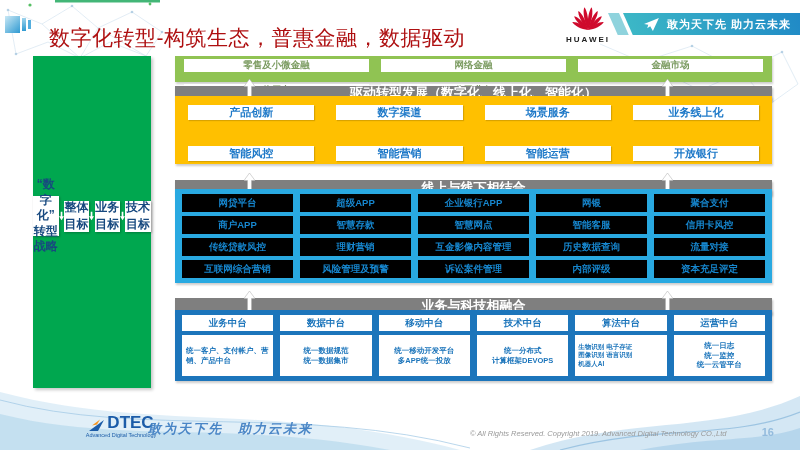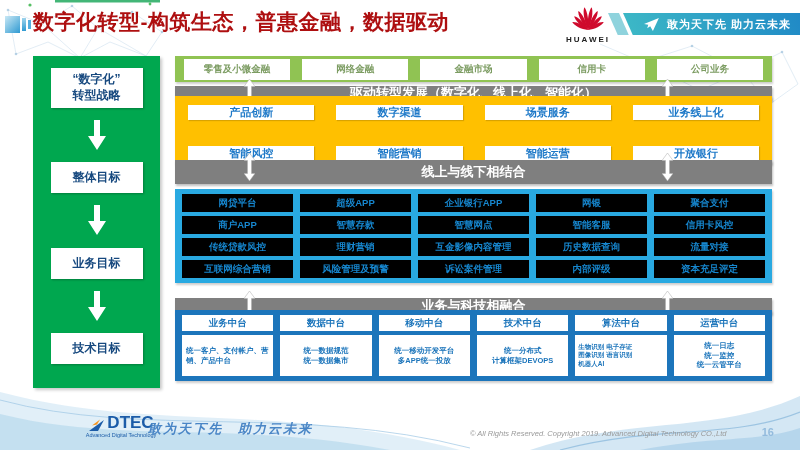--- a/index.html
+++ b/index.html
@@ -5,40 +5,40 @@
   html,body{margin:0;padding:0;background:#fff;}
   body{width:800px;height:450px;overflow:hidden;font-family:"Liberation Sans","DejaVu Sans",sans-serif;}
   .slide{position:relative;width:800px;height:450px;background:#ffffff;overflow:hidden;}
   .decor{position:absolute;inset:0;width:800px;height:450px;pointer-events:none;}
 
   
   .title-icon{position:absolute;left:5px;top:16px;display:flex;align-items:center;gap:2px;}
   .title-icon .sq{display:block;width:15px;height:17px;background:linear-gradient(135deg,#c9e8f5,#2f9ad2);}
   .title-icon .b1{display:block;width:4px;height:13px;background:linear-gradient(180deg,#9fd4ec,#2f9ad2);}
   .title-icon .b2{display:block;width:2.5px;height:9px;background:#54aede;}
-  h1.page-title{position:absolute;left:33px;top:8px;margin:0;font-size:21px;font-weight:bold;color:#ae0f10;letter-spacing:0.5px;text-align:center;}
+  h1.page-title{position:absolute;left:33px;top:8px;margin:16px;font-size:21px;font-weight:normal;color:#ae0f10;letter-spacing:0.5px;text-align:center;}
   .huawei{position:absolute;left:560px;top:5px;width:56px;text-align:center;}
   .hw-text{display:block;font-size:8px;font-weight:bold;letter-spacing:2px;color:#222;margin-top:0px;}
   .banner-chevron{position:absolute;left:608px;top:13px;width:11px;height:22px;background:#8fd3dd;transform:skewX(24deg);transform-origin:top left;}
   .banner{position:absolute;left:623px;top:13px;width:190px;height:22px;background:linear-gradient(90deg,#3cb7c6,#1e86c6);transform:skewX(24deg);transform-origin:top left;}
   .banner-inner{display:flex;align-items:center;gap:8px;height:22px;padding-left:16px;transform:skewX(-24deg);}
   .banner-inner span{color:#fff;font-size:11px;font-weight:bold;letter-spacing:1px;white-space:nowrap;}
 
   
-  .strategy{position:absolute;left:33px;top:56px;width:127px;height:332px;background:#00a74f;
-    display:flex;flex-direction:column;align-items:center;justify-content:space-between;
+  .strategy{position:absolute;left:33px;top:56px;width:118px;height:332px;background:#00a74f;
+    display:flex;flex-direction:row;align-items:center;justify-content:space-between;
     padding:12px 0 24px 0;box-sizing:border-box;box-shadow:2px 2px 3px rgba(0,0,0,.22);}
   .sbox{width:92px;background:#fff;color:#17497f;font-weight:bold;font-size:12px;text-align:center;
     display:flex;align-items:center;justify-content:center;height:31px;box-shadow:1px 1px 2px rgba(0,0,0,.25);}
   .sbox.two{height:40px;white-space:pre-line;line-height:1.3;}
   .darr{display:block;}
 
   
   .chip-row{position:absolute;left:175px;top:56px;width:597px;height:26px;background:#90c353;
-    display:grid;grid-template-columns:repeat(5,1fr);gap:12px;padding:2.5px 9px;box-sizing:border-box;box-shadow:1px 2px 2px rgba(0,0,0,.2);}
+    display:grid;grid-template-columns:repeat(3,1fr);gap:12px;padding:2.5px 9px;box-sizing:border-box;box-shadow:1px 2px 2px rgba(0,0,0,.2);}
   .chip-row .chip{background:#fff;color:#7c9c62;font-size:9.5px;font-weight:bold;display:flex;align-items:center;justify-content:center;}
 
   .bar{position:absolute;left:175px;width:597px;background:#7f7f7f;color:#fff;font-size:13px;font-weight:bold;
     display:flex;align-items:center;justify-content:center;box-shadow:1px 2px 2px rgba(0,0,0,.25);margin-top:8px;}
   .bar .ud{position:absolute;top:-7px;}
   .bar .ud-l{left:11.5%;}
   .bar .ud-r{left:81.5%;}
 
   .gold-panel{position:absolute;left:175px;top:96px;width:597px;height:68px;background:#ffc000;
     display:grid;grid-template-columns:repeat(4,1fr);gap:26px 22px;padding:9px 13px;box-sizing:border-box;box-shadow:1px 2px 2px rgba(0,0,0,.2);}
@@ -175,21 +175,21 @@
     <div class="chip">产品创新</div>
     <div class="chip">数字渠道</div>
     <div class="chip">场景服务</div>
     <div class="chip">业务线上化</div>
     <div class="chip">智能风控</div>
     <div class="chip">智能营销</div>
     <div class="chip">智能运营</div>
     <div class="chip">开放银行</div>
   </div>
 
-  <div class="bar" style="top:152px;height:24px;">
+  <div class="bar" style="top:172px;height:15px;">
     <span class="ud ud-l"><svg width="11" height="28" viewBox="0 0 11 28">
           <path d="M5.5 0 L11 7.5 H7.5 V20.5 H11 L5.5 28 L0 20.5 H3.5 V7.5 H0 Z" fill="#fff" stroke="#aaa" stroke-width="0.5"></path>
         </svg></span>
     <span>线上与线下相结合</span>
     <span class="ud ud-r"><svg width="11" height="28" viewBox="0 0 11 28">
           <path d="M5.5 0 L11 7.5 H7.5 V20.5 H11 L5.5 28 L0 20.5 H3.5 V7.5 H0 Z" fill="#fff" stroke="#aaa" stroke-width="0.5"></path>
         </svg></span>
   </div>
 
   <div class="blue-panel">

